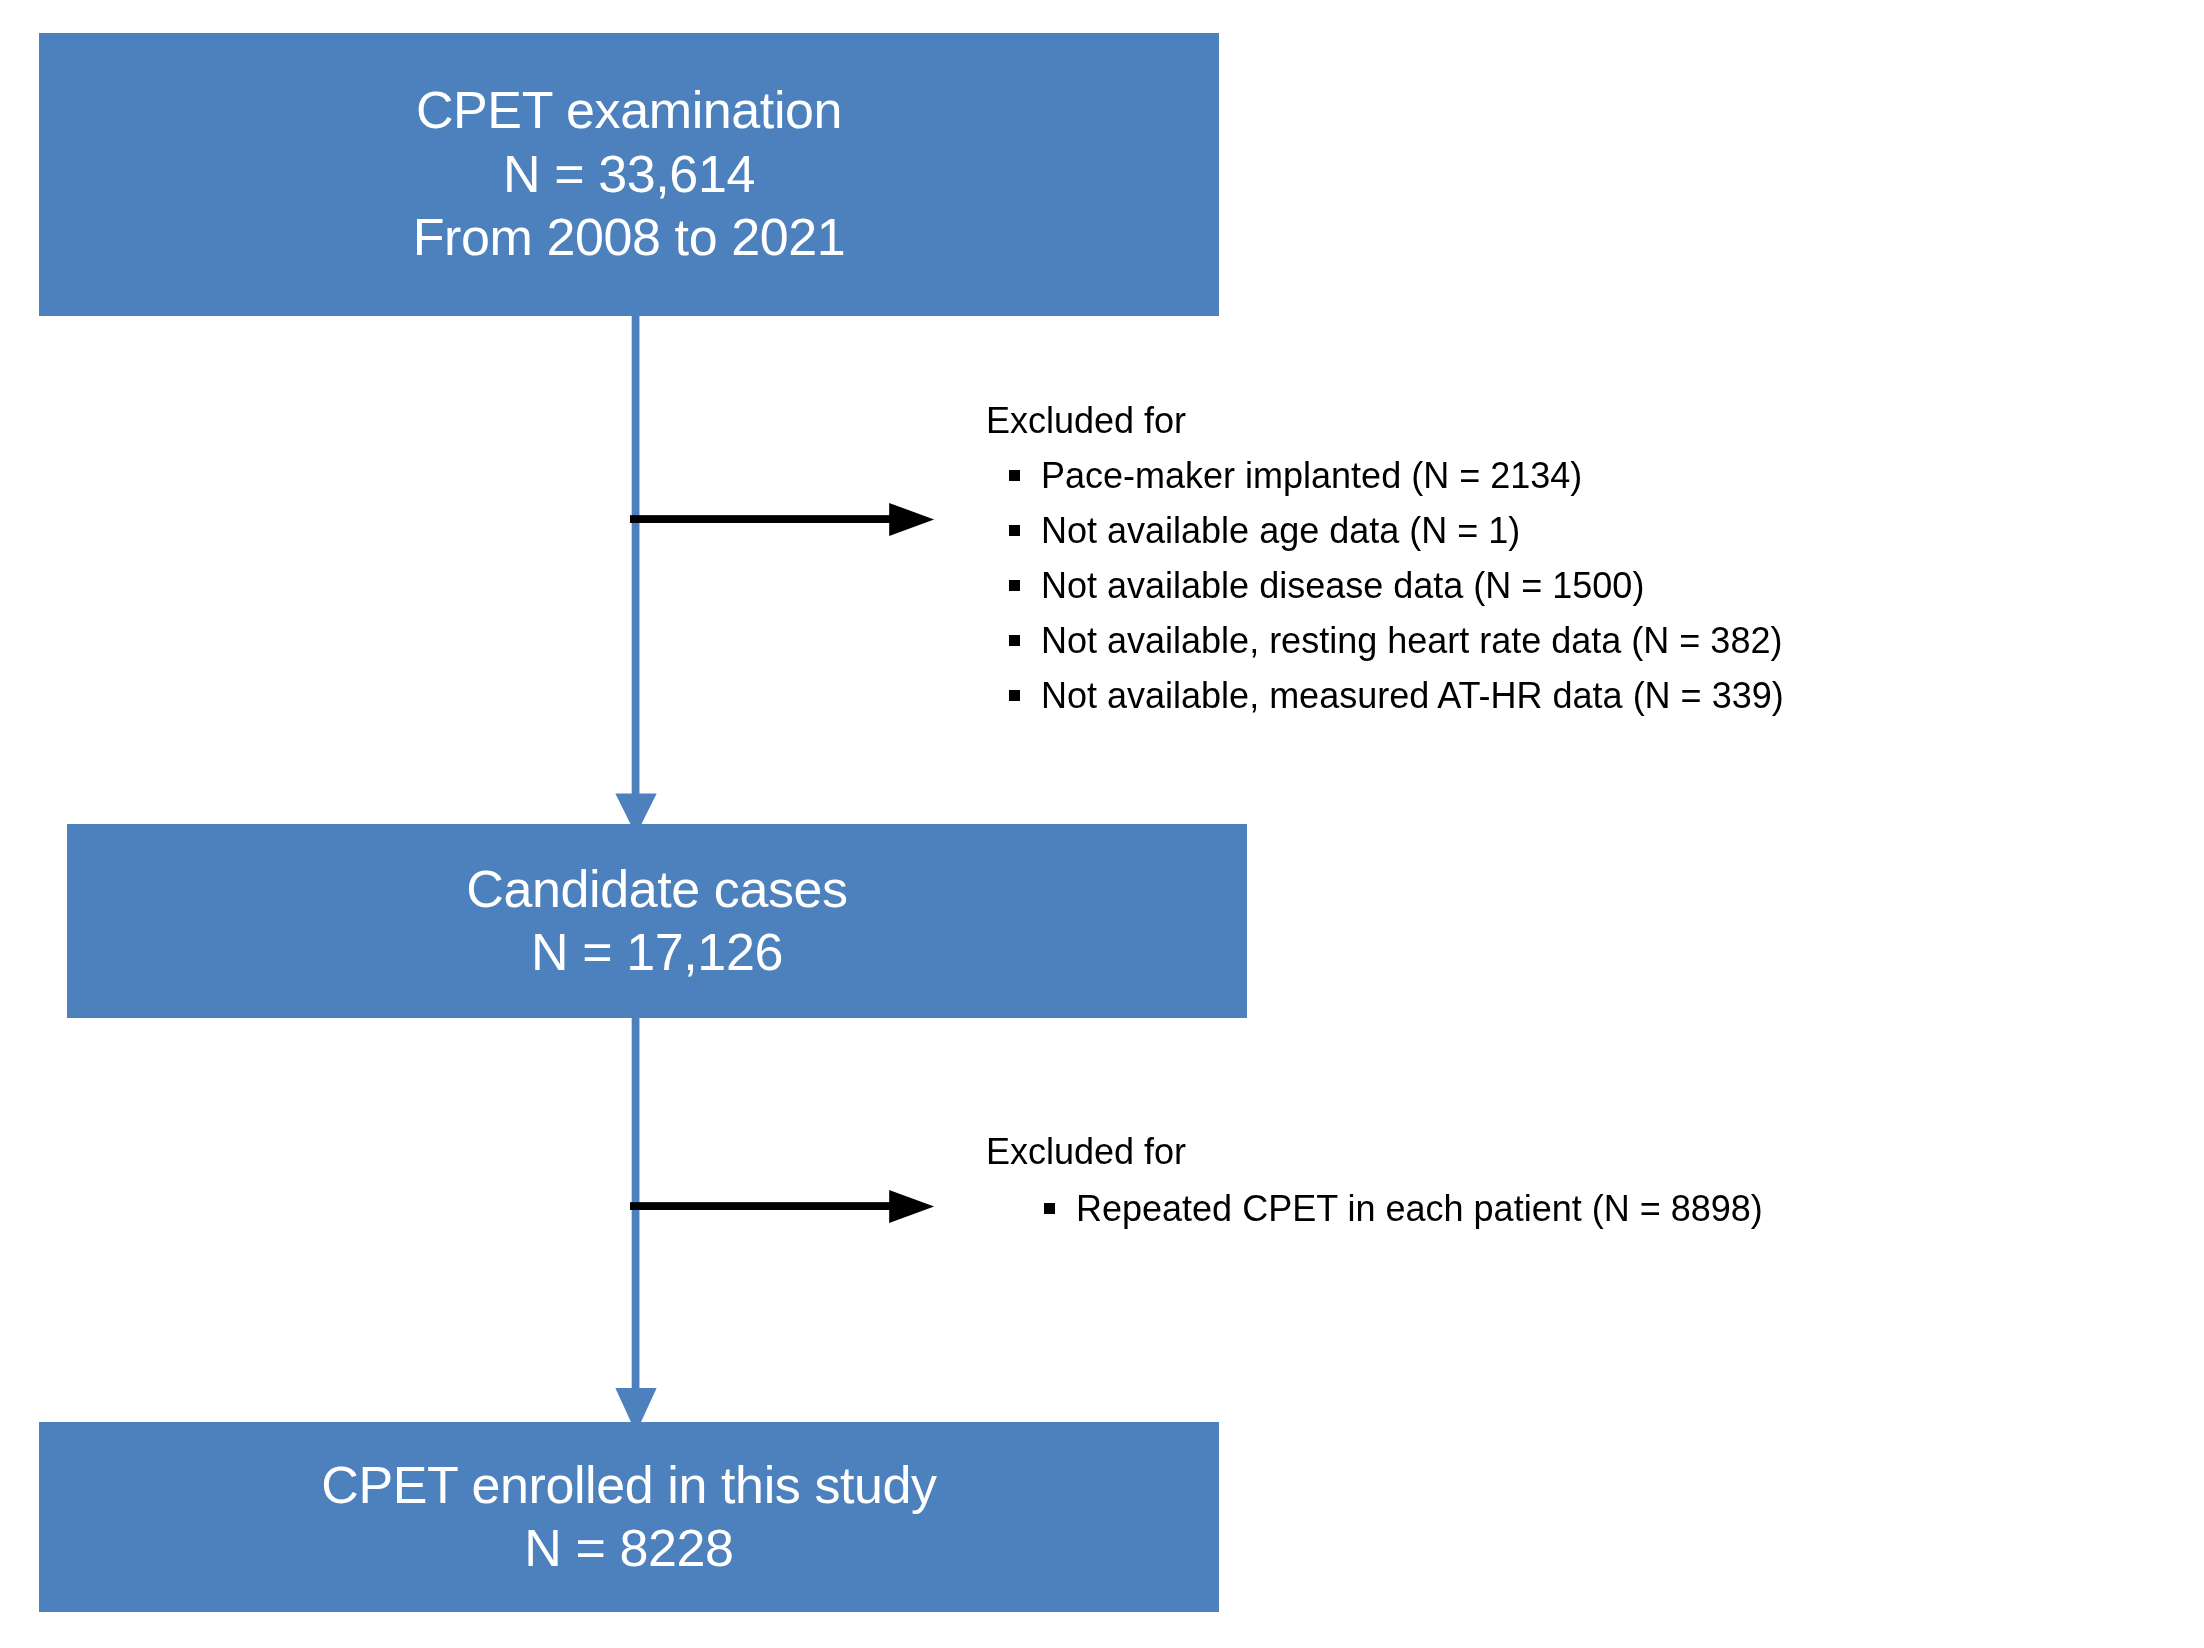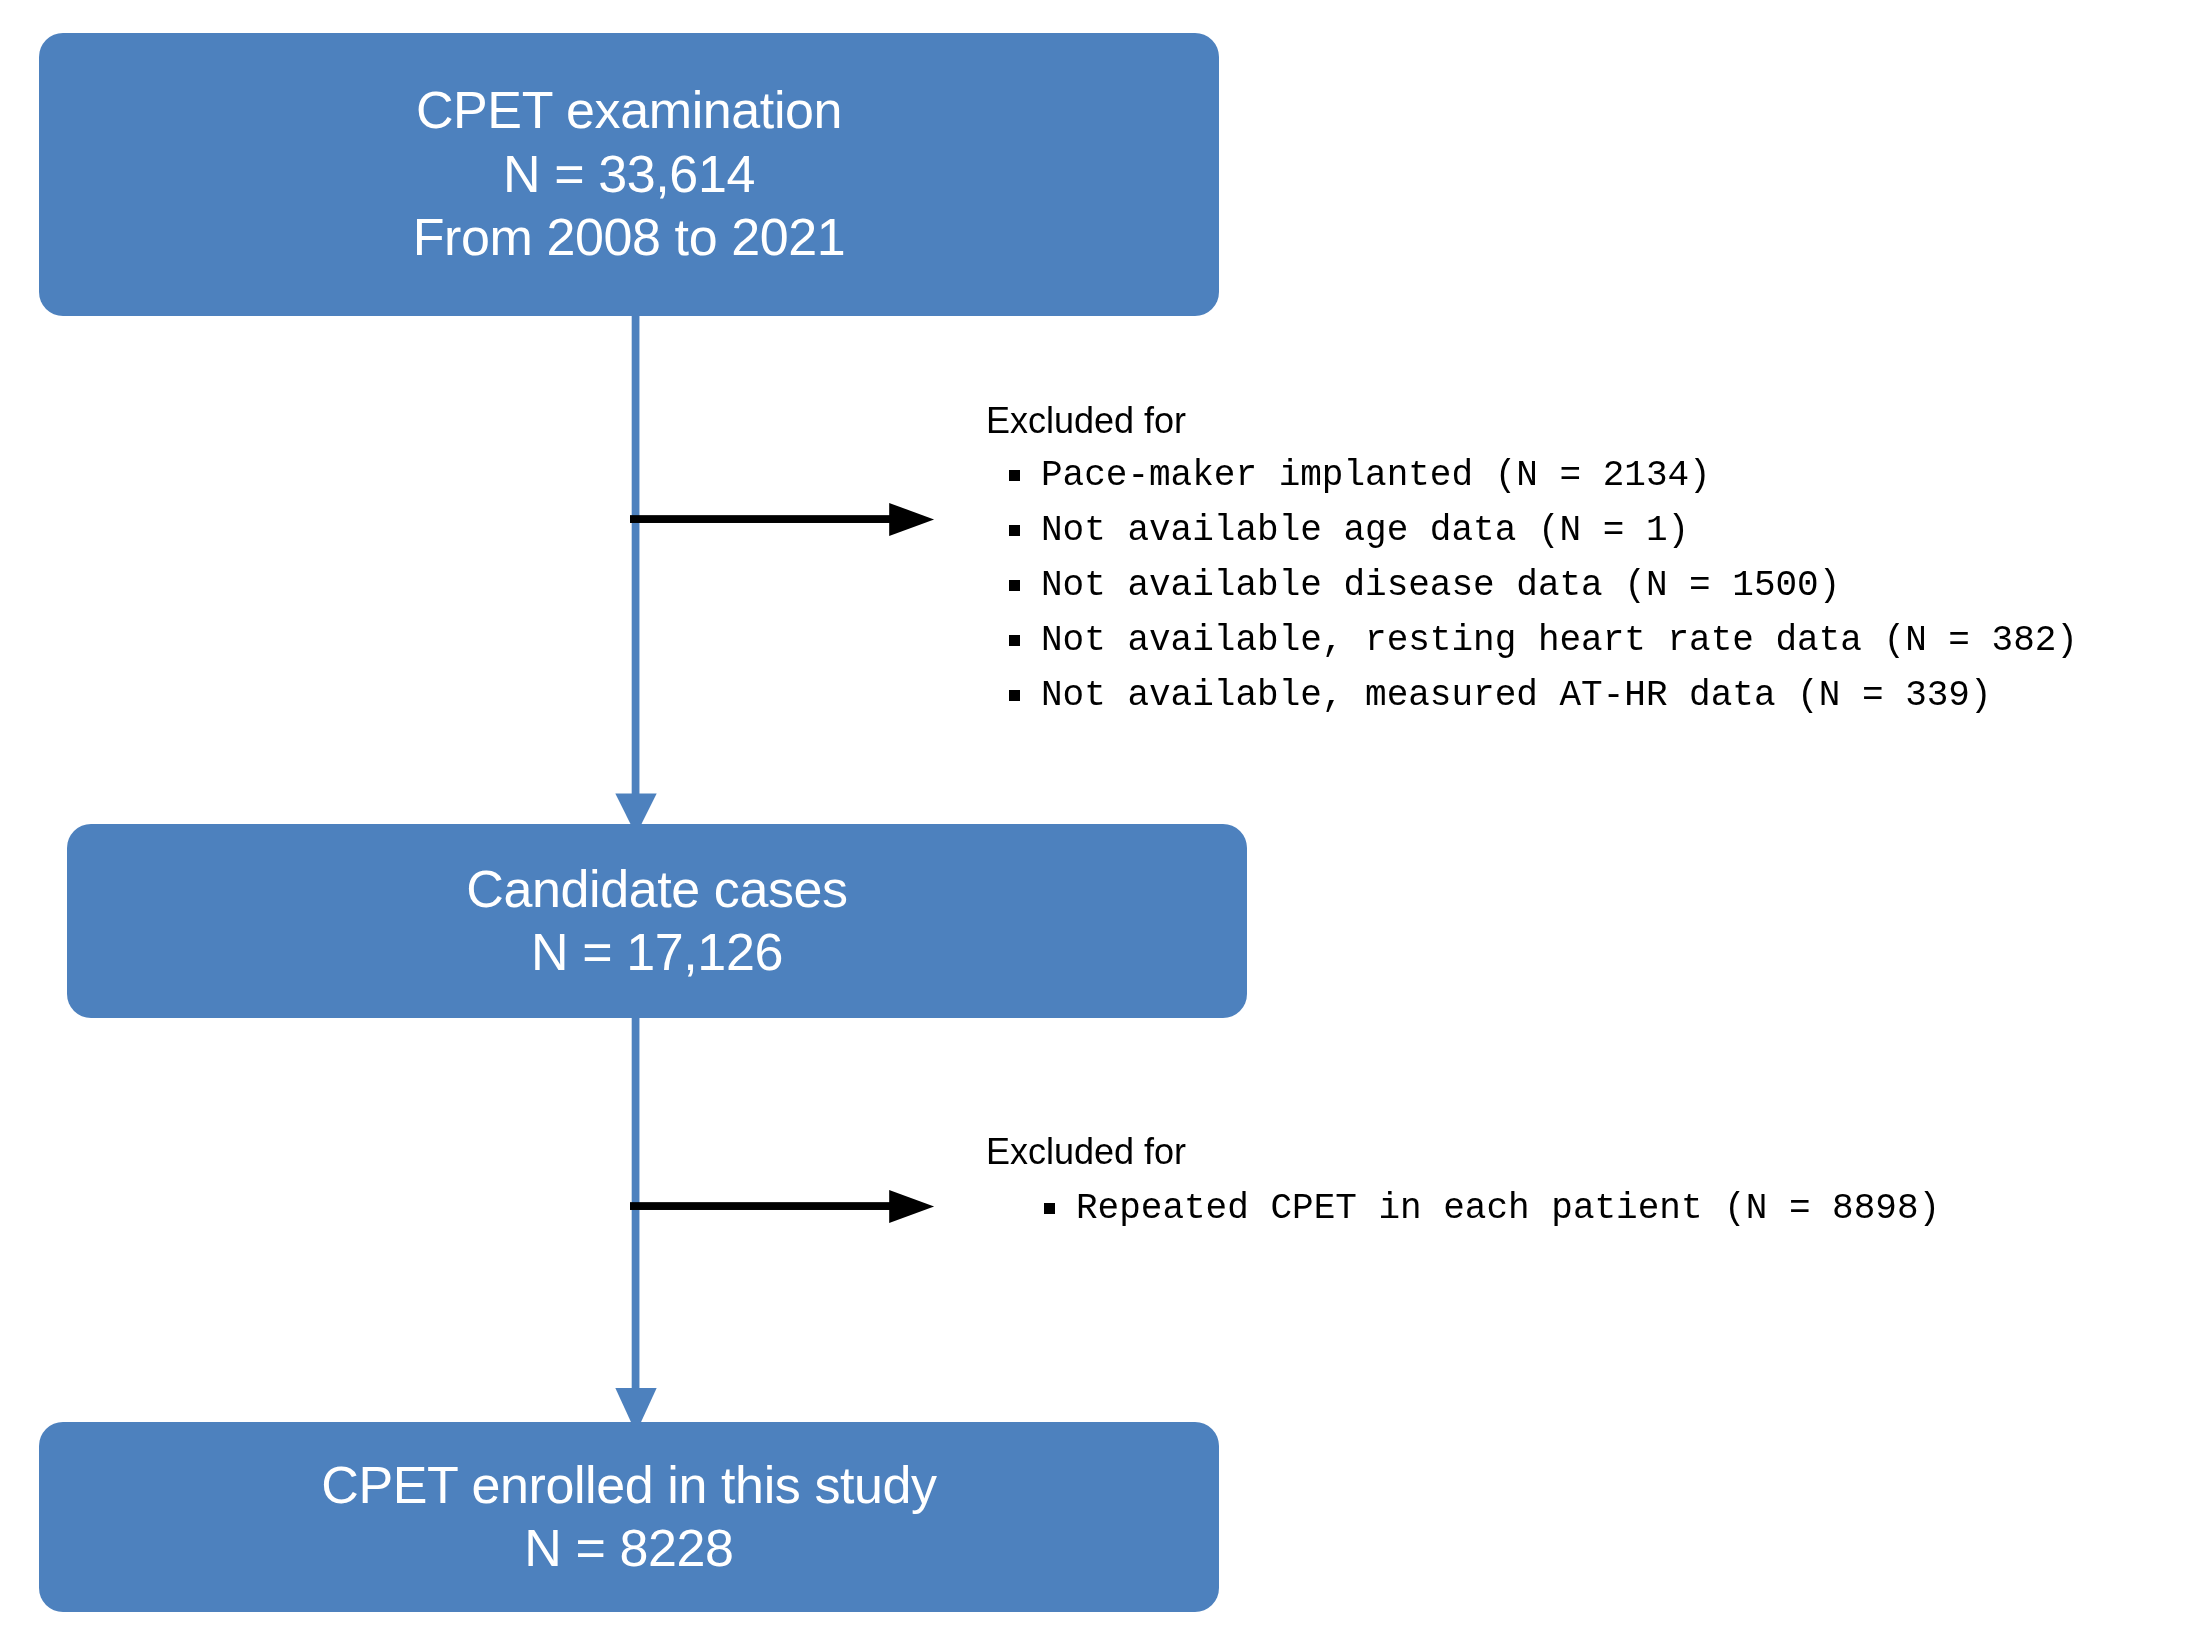--- a/index.html
+++ b/index.html
@@ -27,21 +27,20 @@
     color: #ffffff;
     display: flex;
     flex-direction: column;
     align-items: center;
     justify-content: center;
     box-sizing: border-box;
     text-align: center;
     line-height: 1.22;
     font-size: 52px;
     letter-spacing: -0.4px;
-    border-radius: 24px;
   }
   .flow-box .line {
     display: block;
     white-space: nowrap;
   }
 
   #box-start { top: 33px;   height: 283px; }
   #box-mid   { top: 824px;  height: 194px; margin-left: 28px; }
   #box-end   { top: 1422px; height: 190px; align-items: center; }
 
@@ -96,21 +95,20 @@
     list-style: none;
     margin: 0;
     padding: 0;
   }
   .excl-list li {
     display: block;
     position: relative;
     padding-left: 36px;
     margin-top: 19px;
     white-space: nowrap;
-    font-family: Liberation Mono, monospace;
   }
   #excl-block-1 .excl-list { margin-left: 19px; }
   #excl-block-2 .excl-list { margin-left: 54px; }
   #excl-block-2 .excl-list li { margin-top: 21px; }
 
   .excl-bullet {
     position: absolute;
     left: 3.5px;
     top: 12px;
     width: 11.2px;

